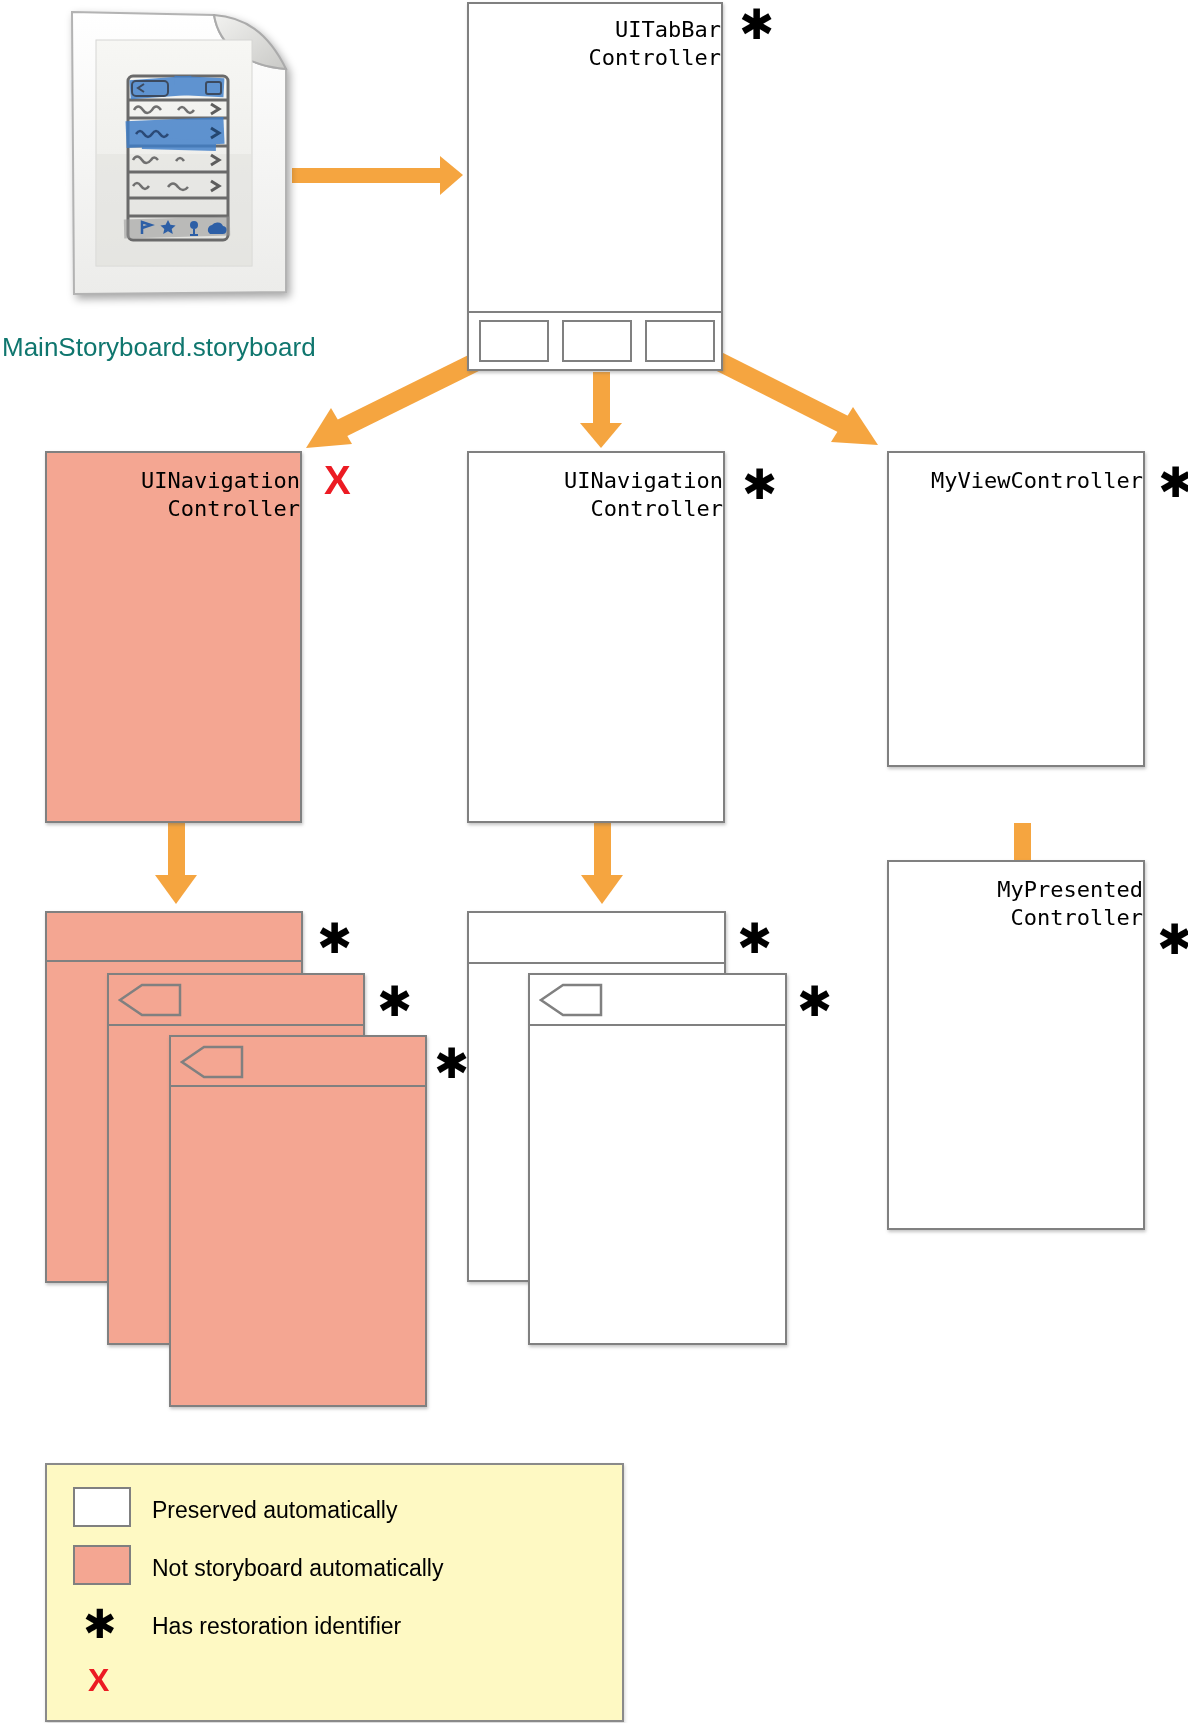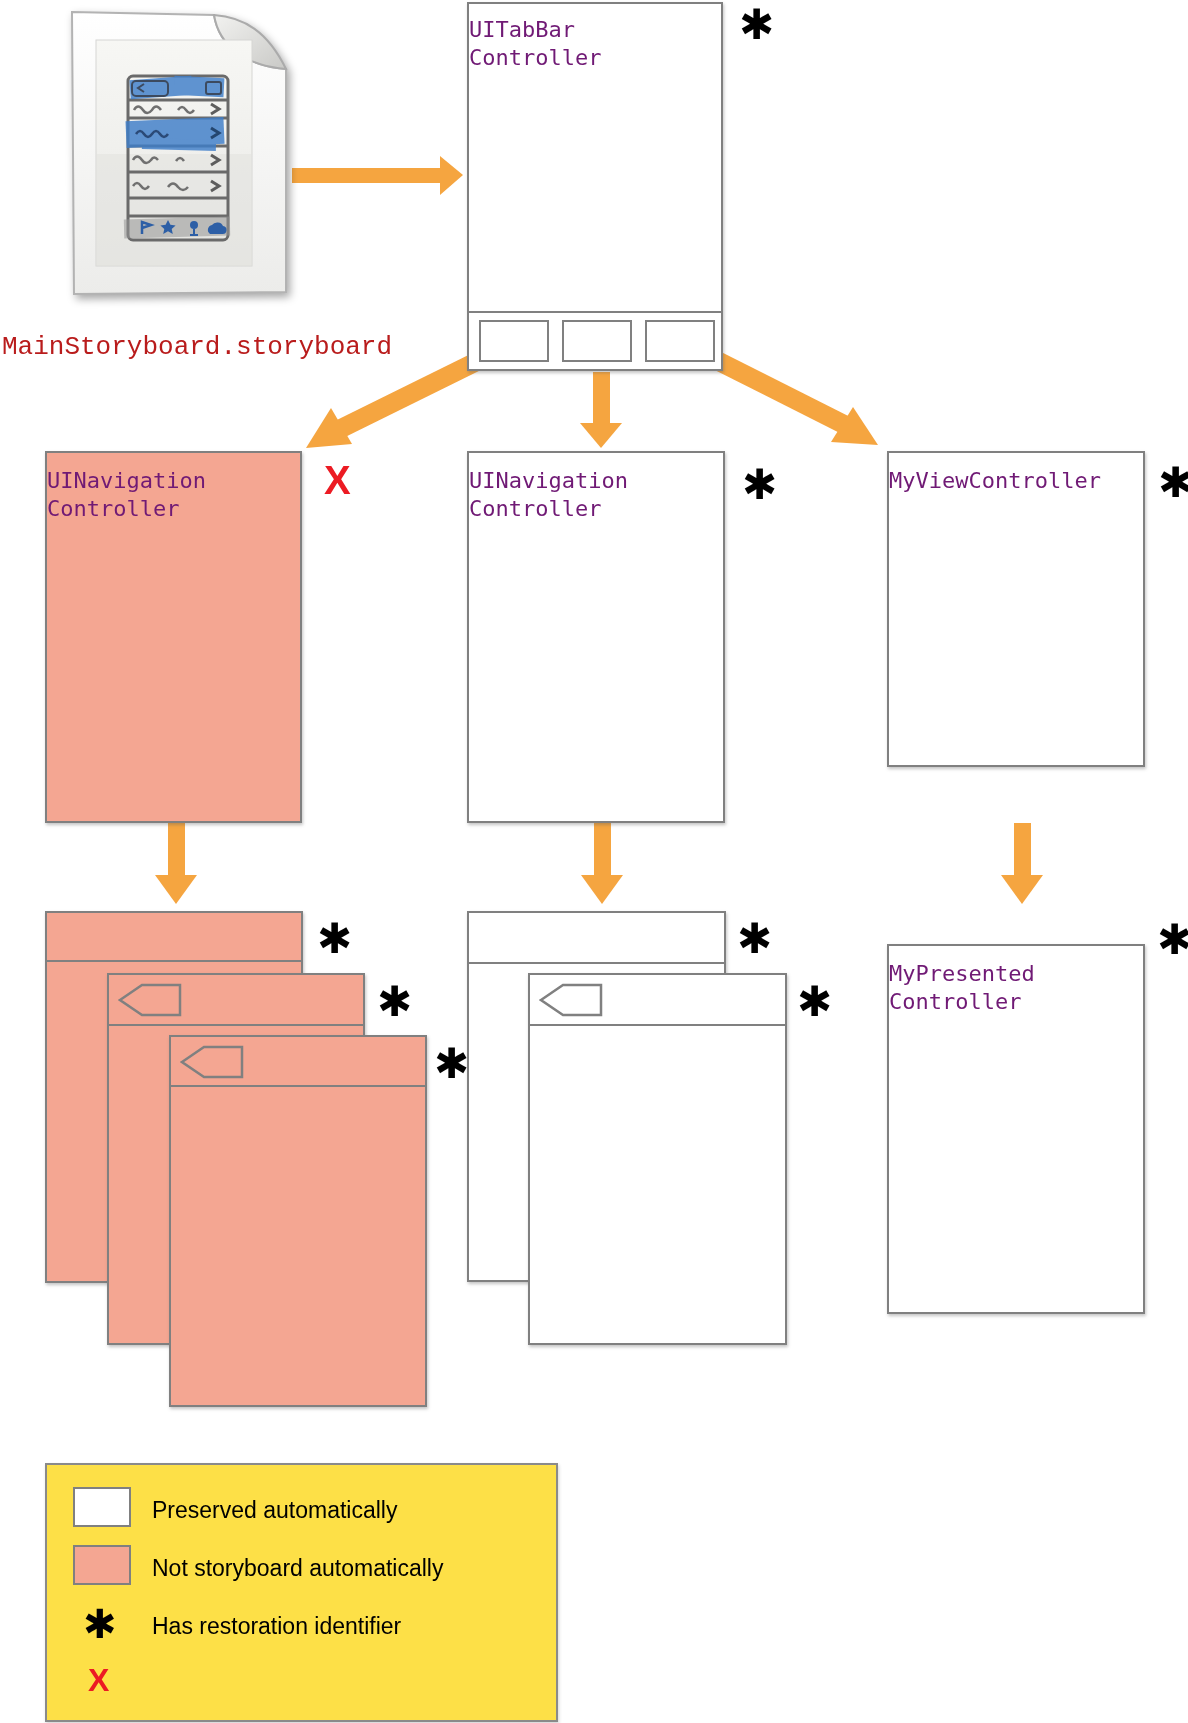--- a/index.html
+++ b/index.html
@@ -4,44 +4,44 @@
 <style>
   html,body{margin:0;padding:0;background:#ffffff;}
   #canvas{position:relative;width:1188px;height:1723px;background:#ffffff;overflow:hidden;
           font-family:"DejaVu Sans Mono",monospace;}
   
   #arrows{position:absolute;left:0;top:0;z-index:0;}
   
   .node{position:absolute;z-index:2;background:#ffffff;border:2px solid #808080;
         box-sizing:border-box;box-shadow:1px 2px 3px rgba(90,90,90,.35);}
   .node.pink{background:#F4A692;}
-  .node-label{white-space:pre-line;text-align:left;font-size:22px;line-height:28px;
-        color:#701a75;padding-top:14px;font-family:"DejaVu Sans Mono",monospace;}
+  .node-label{white-space:pre-line;text-align:right;font-size:22px;line-height:28px;
+        color:#000000;padding-top:14px;font-family:"DejaVu Sans Mono",monospace;}
   .tabstrip{position:absolute;left:0;right:0;bottom:0;height:58px;border-top:2px solid #808080;
         display:flex;gap:13px;padding:7px 0 0 10px;box-sizing:border-box;}
   .tabcell{width:70px;height:42px;border:2px solid #808080;box-sizing:border-box;background:#ffffff;}
   
   .card{position:absolute;z-index:2;background:#ffffff;border:2px solid #808080;
         box-sizing:border-box;box-shadow:1px 2px 3px rgba(90,90,90,.35);}
   .card.pink{background:#F4A692;}
   .card-nav{position:relative;height:47px;border-bottom:2px solid #808080;}
   .backbtn{position:absolute;left:9px;top:8px;}
   
   .ast{position:absolute;z-index:3;font-family:"DejaVu Sans",sans-serif;font-size:42px;
        line-height:42px;color:#000;}
   .xmark{position:absolute;z-index:3;font-family:"Liberation Sans",sans-serif;font-weight:bold;
        font-size:40px;line-height:40px;color:#EC1B23;}
   
   #sbicon{position:absolute;left:56px;top:6px;z-index:2;
        filter:drop-shadow(3px 4px 4px rgba(0,0,0,.35));}
-  #sblabel{position:absolute;left:2px;top:332px;font-size:26px;color:#b91c1c;
-       font-family:Liberation Mono, monospace;z-index:2;}
-  
-  #legend{position:absolute;left:45px;top:1463px;width:513px;height:259px;border:2px solid #8a8a8a;
-       background:#fde047;box-sizing:border-box;z-index:2;box-shadow:1px 2px 3px rgba(120,120,120,.3);}
+  #sblabel{position:absolute;left:2px;top:332px;font-size:26px;color:#0f766e;
+       font-family:Liberation Sans, sans-serif;z-index:2;}
+  
+  #legend{position:absolute;left:45px;top:1463px;width:579px;height:259px;border:2px solid #8a8a8a;
+       background:#fef9c3;box-sizing:border-box;z-index:2;box-shadow:1px 2px 3px rgba(120,120,120,.3);}
   .lg-swatch{position:absolute;width:58px;height:40px;border:2px solid #808080;box-sizing:border-box;}
   .lg-swatch.white{background:#ffffff;}
   .lg-swatch.pink{background:#F4A692;}
   .lg-label{position:absolute;left:105px;font-family:"Liberation Sans",sans-serif;font-size:23px;
        color:#000;white-space:nowrap;}
   .lg-ast{position:absolute;font-family:"DejaVu Sans",sans-serif;font-size:40px;line-height:40px;color:#000;}
   .lg-x{position:absolute;font-family:"Liberation Sans",sans-serif;font-weight:bold;font-size:32px;
        line-height:32px;color:#EC1B23;}
 </style>
 </head>
@@ -210,21 +210,21 @@
 
   <div class="card" style="left:528px;top:973px;width:259px;height:372px">
     <div class="card-nav" style="height:49px">
       <svg class="backbtn" width="64" height="34" viewBox="0 0 64 34">
         <polygon points="2,17 24,2 62,2 62,32 24,32" fill="none" stroke="#808080" stroke-width="2.5"></polygon>
       </svg>
     </div>
   </div>
   <span class="ast" style="left:797px;top:981px">✱</span>
 
-  <div class="node" style="left:887px;top:944px;width:258px;height:370px">
+  <div class="node" style="left:887px;top:860px;width:258px;height:370px">
     <div class="node-label">MyPresented
 Controller</div>
   </div>
   <span class="ast" style="left:1157px;top:919px">✱</span>
 
   <div id="legend">
     <div class="lg-swatch white" style="left:26px;top:22px"></div>
     <div class="lg-label" style="top:32px">Preserved automatically</div>
 
     <div class="lg-swatch pink" style="left:26px;top:80px"></div>

